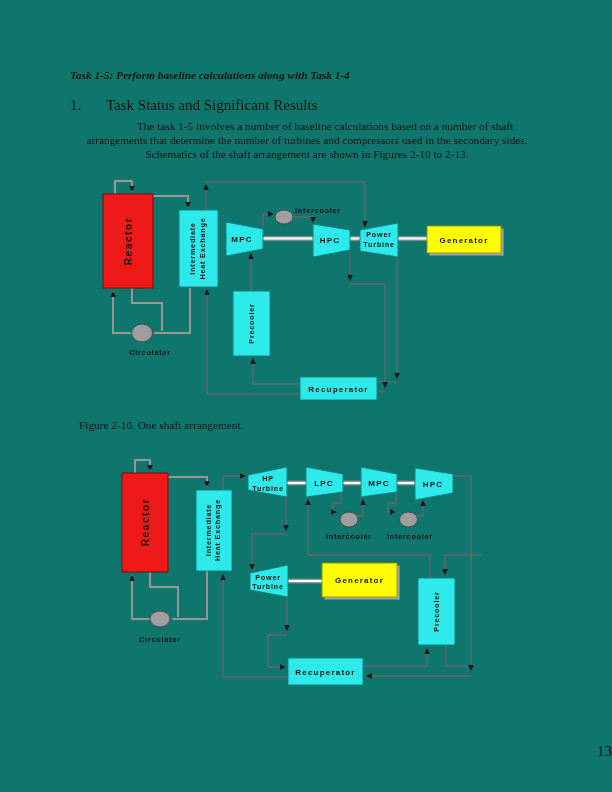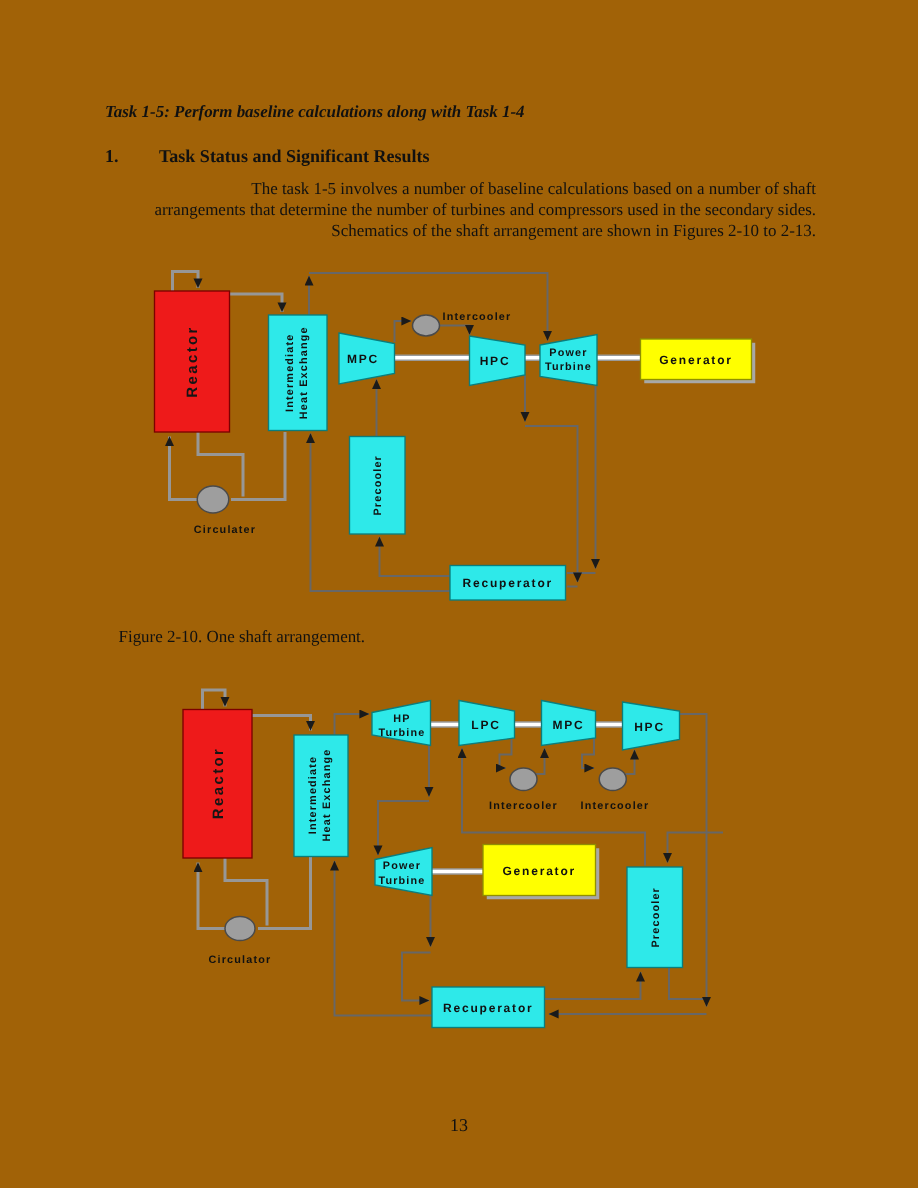--- a/index.html
+++ b/index.html
@@ -1,26 +1,26 @@
 <!DOCTYPE html>
 <html><head>
 <meta charset="utf-8">
 <style>
   html,body{margin:0;padding:0;background:#9a9a9a;}
-  .page{position:relative;width:612px;height:792px;background:#a16207;margin:0 auto;
+  .page{position:relative;width:612px;height:792px;background:#0f766e;margin:0 auto;
         font-family:"Liberation Serif", serif;color:#111;overflow:hidden;}
   .doc-title{position:absolute;left:70px;top:69px;width:480px;
              font-size:11.3px;font-weight:bold;font-style:italic;}
-  .section-line{position:absolute;left:70px;top:97px;width:480px;font-size:12px;font-weight:bold;}
+  .section-line{position:absolute;left:70px;top:97px;width:480px;font-size:15px;}
   .section-line .num{display:inline-block;width:36px;}
   .body-para{position:absolute;left:70px;top:119px;width:474px;font-size:11.3px;
-             line-height:14.2px;text-indent:36px;text-align:right;}
+             line-height:14.2px;text-indent:36px;text-align:center;}
   .fig-caption{position:absolute;left:79px;font-size:11.3px;}
   .cap1{top:419px;} .cap2{top:706px;}
-  .page-num{position:absolute;left:0;top:743px;width:612px;text-align:center;font-size:12px;}
+  .page-num{position:absolute;left:0;top:743px;width:612px;text-align:right;font-size:15px;}
   svg{position:absolute;overflow:visible;}
   
   .sl{stroke:#676767;stroke-width:1.3;fill:none;}
   .pl{stroke:#979797;stroke-width:2;fill:none;}
   .shA{stroke:#9a9a9a;stroke-width:4.4;fill:none;}
   .shB{stroke:#ffffff;stroke-width:2.2;fill:none;}
   .cyan{fill:#2ee9e9;stroke:#0a7d7d;stroke-width:0.9;}
   .red{fill:#ee1a1a;stroke:#7c0000;stroke-width:0.9;}
   .yellow{fill:#ffff00;stroke:#8f8f00;stroke-width:0.9;}
   .gray{fill:#9e9e9e;stroke:#4a4a4a;stroke-width:1;}

